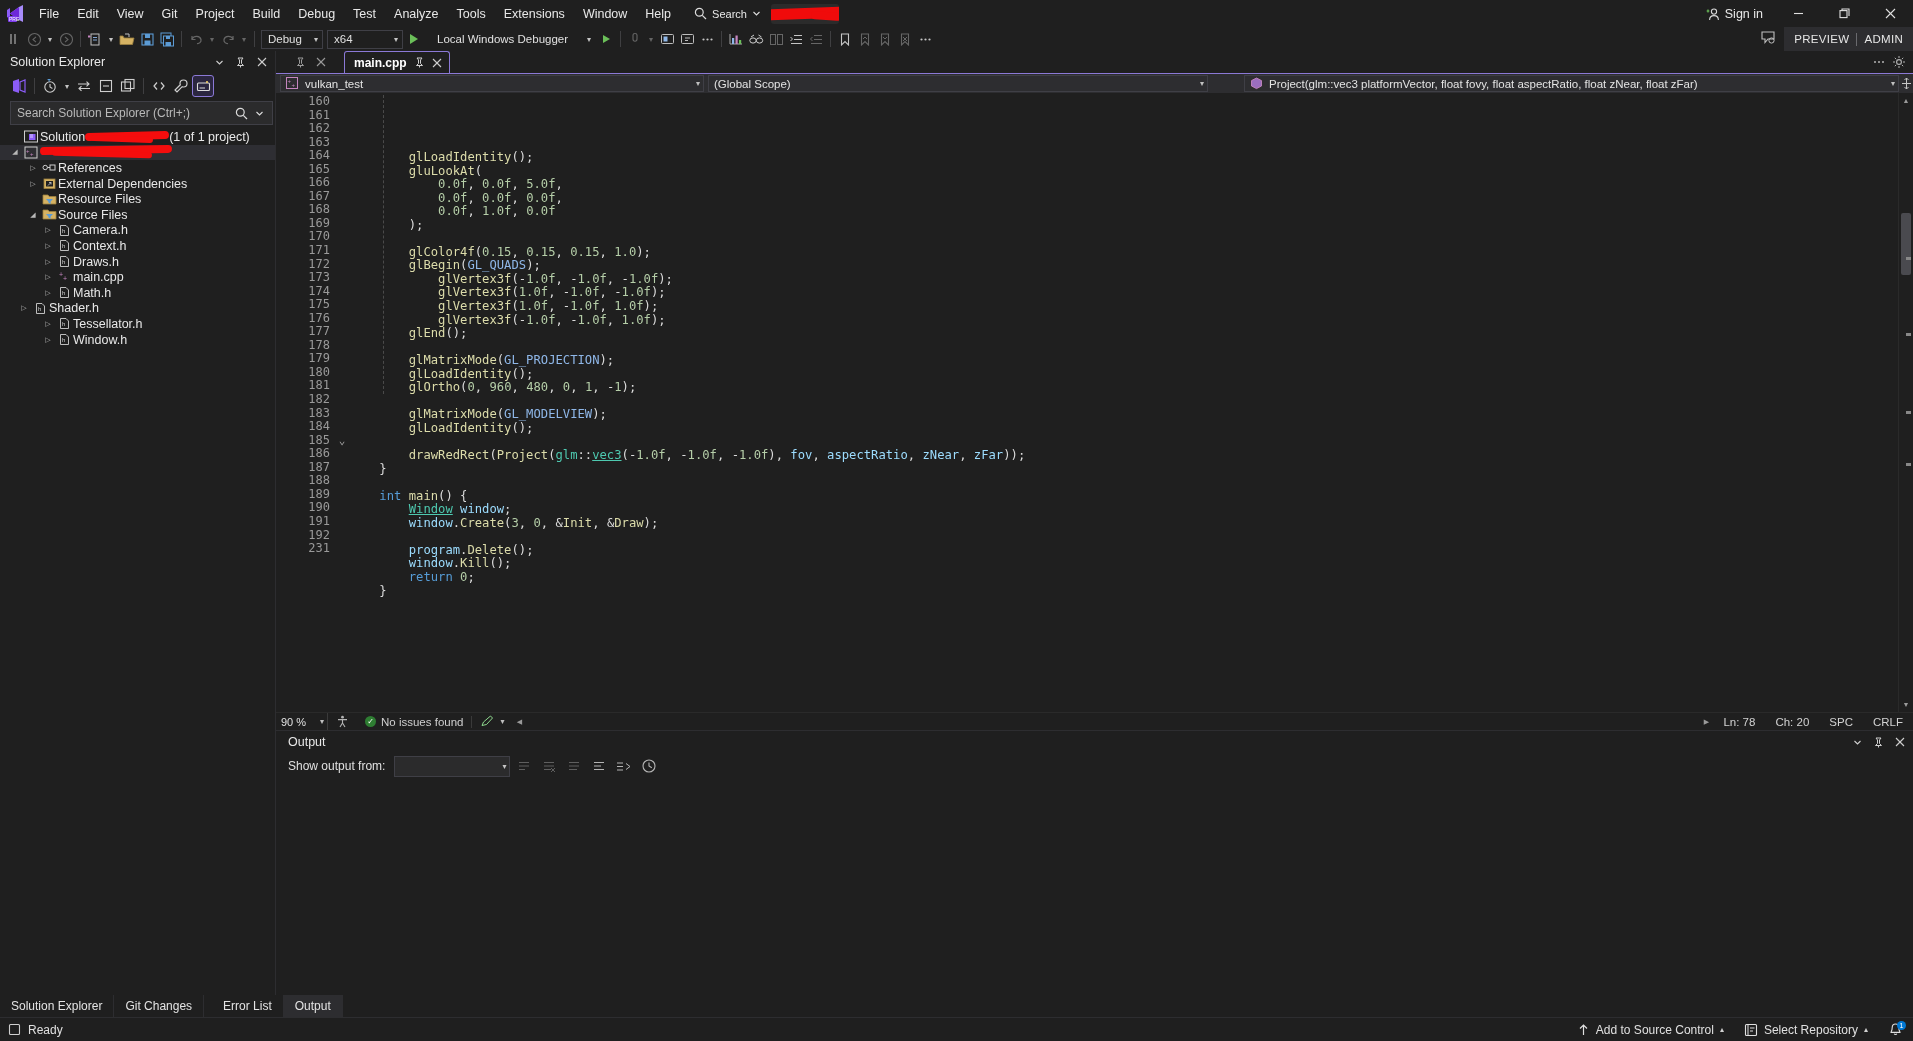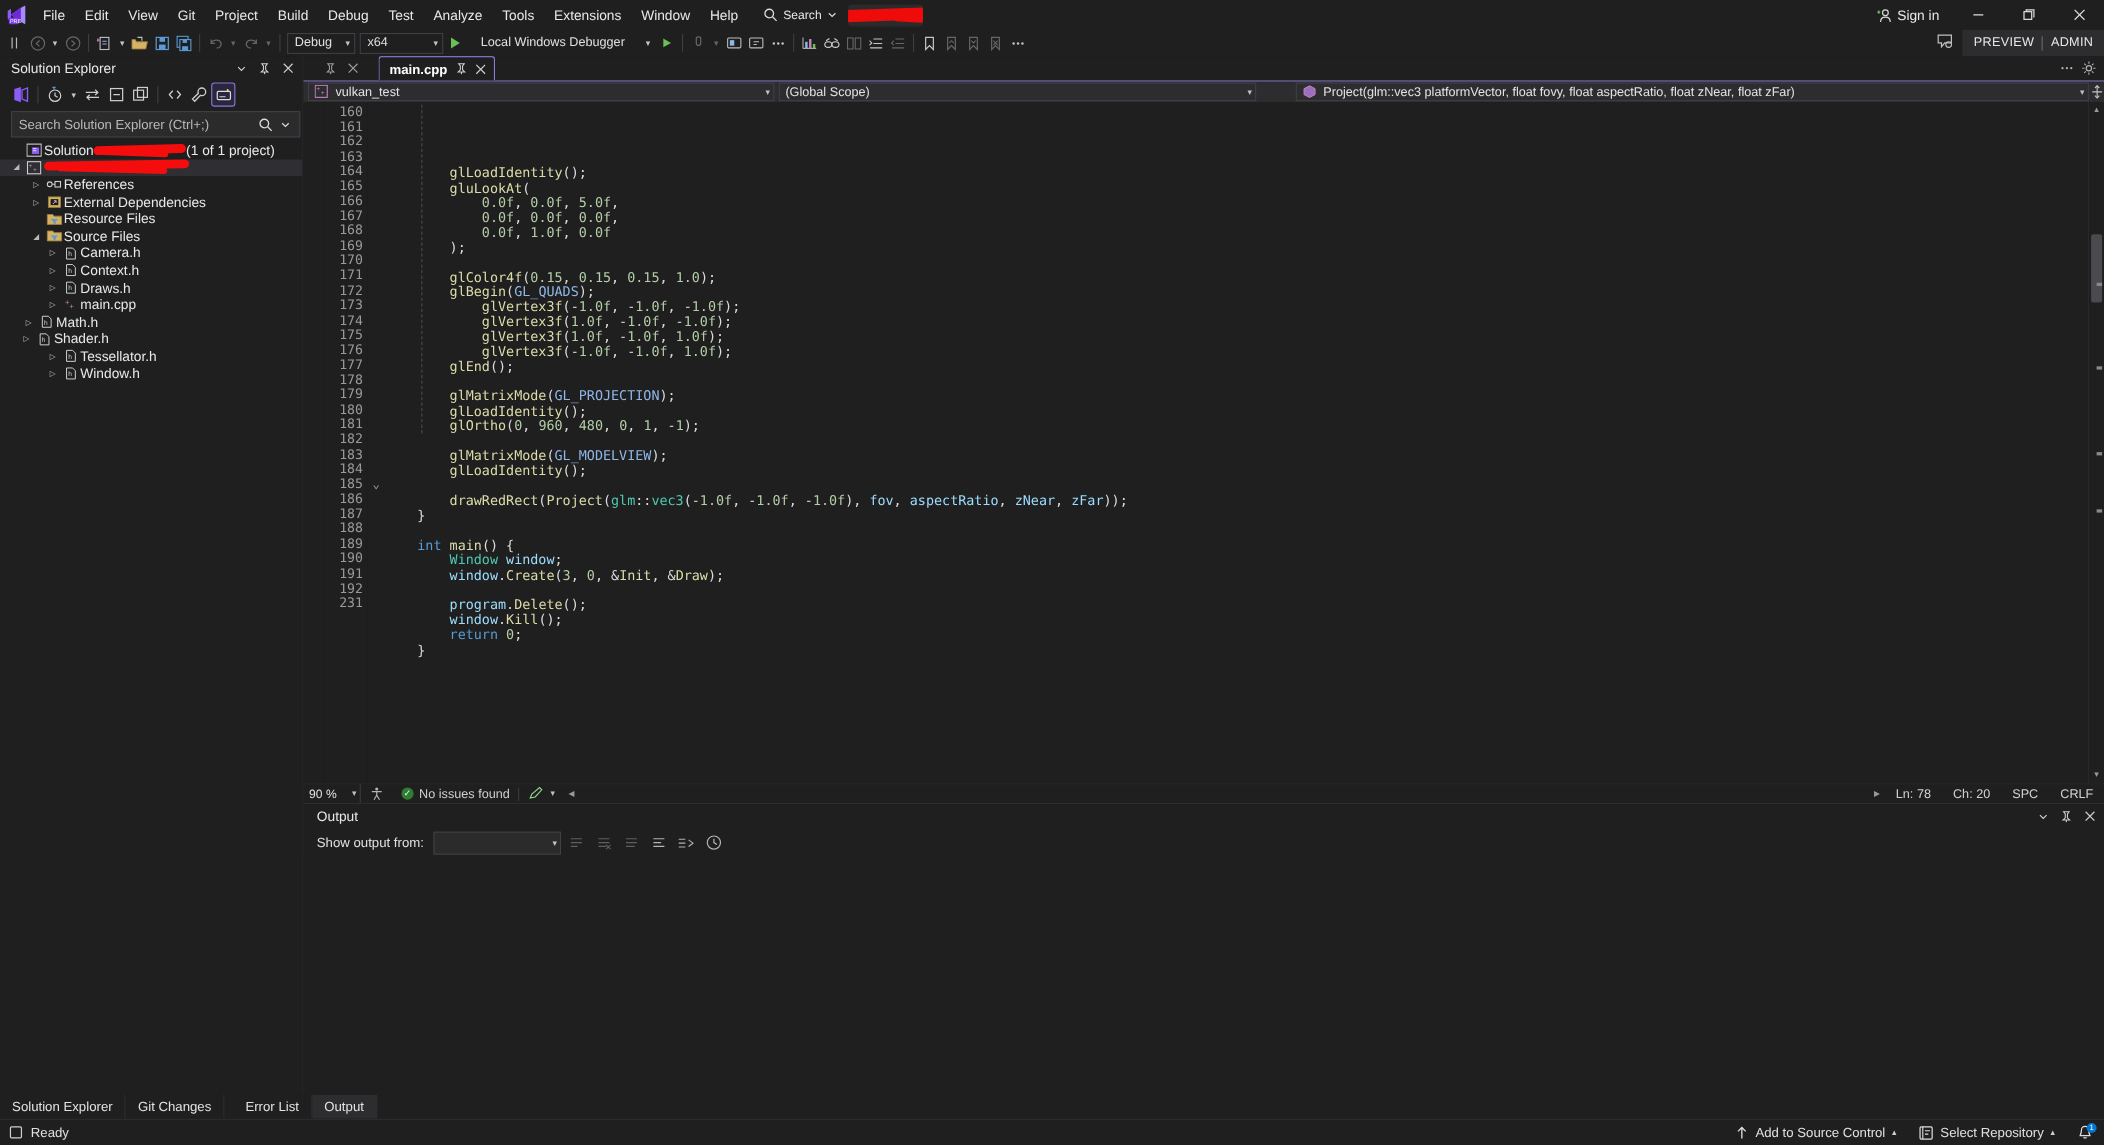--- a/index.html
+++ b/index.html
@@ -126,21 +126,21 @@
   .tab .tact { color:#d0d0d0; font-size:11px; }
   .tabstrip-right { margin-left:auto; display:flex; align-items:center; gap:6px; padding-right:7px; height:22px; }
   .navbar {
     height:20px; background:#2d2d30; border-top:1px solid #8b79d6; display:flex; align-items:stretch;
   }
   .nav-combo {
     border:1px solid #3f3f46; background:#2d2d30; display:flex; align-items:center;
     padding:0 3px 0 5px; font-size:11.5px; color:#e3e3e3; margin:1px 0 1px 4px; gap:6px;
   }
   .nav-combo.w1 { width:424px; }
-  .nav-combo.w2 { width:434px;align-items:center; }
+  .nav-combo.w2 { width:500px;align-items:center; }
   .nav-combo.w3 { flex:1 1 auto; min-width:0;margin-left:36px; }
   .nav-combo .nv { flex:1; overflow:hidden; white-space:nowrap; text-overflow:ellipsis; }
   .nav-combo .nc { font-size:8px; color:#c0c0c0; }
   .nav-split { width:14px; display:flex; align-items:center; justify-content:center; color:#c5c5c5; font-size:10px; }
 
   .editor-wrap { flex:1 1 auto; display:flex; min-height:0; position:relative; background:#1f1f1f; }
   .code-area { flex:1 1 auto; display:flex; overflow:hidden; position:relative; }
   .gutter-glyph { width:18px; background:#1f1f1f; flex:0 0 18px; border-right:0px; }
   .linenums {
     width:40px; flex:0 0 40px; text-align:right; padding-right:4px;
@@ -158,21 +158,21 @@
     font-family:"DejaVu Sans Mono","Liberation Mono",monospace; font-size:12.2px;
     white-space:pre; color:#dcdcdc;
   }
   .codelines .cl { height:13.55px; line-height:13.55px; white-space:pre; }
   .ind-guide { position:absolute; top:2px; bottom:0; width:1px; border-left:1px dashed #4a4a4a; }
 
   .tk-fn { color:#dcdcaa; }
   .tk-macro { color:#8fb7e8; }
   .tk-num { color:#b5cea8; }
   .tk-kw { color:#569cd6; }
-  .tk-type { color:#4ec9b0; }
+  .tk-type { color:#4ec9b0;text-decoration:underline; }
   .tk-var { color:#9cdcfe; }
   .tk-param { color:#9cdcfe; }
   .tk-punc { color:#dcdcdc; }
   .tk-ns { color:#4ec9b0; }
 
   .vscroll {
     width:15px; flex:0 0 15px; background:#1f1f1f; position:relative; border-left:1px solid #2a2a2a;
   }
   .vscroll .up, .vscroll .dn { height:15px; display:flex; align-items:center; justify-content:center; color:#9a9a9a; font-size:7px; }
   .vscroll .thumb { position:absolute; left:2px; right:2px; background:#4a4a4f; border-radius:2px; }
@@ -701,21 +701,21 @@
           <span class="exp">▷</span>
           <span class="tico">
             <svg width="13" height="13" viewBox="0 0 13 13">
                 <text x="1" y="6" font-size="7" fill="#c586c0" font-family="Liberation Sans, sans-serif">+</text>
                 <text x="5" y="10" font-size="7" fill="#c586c0" font-family="Liberation Sans, sans-serif">+</text>
               </svg>
           </span>
           <span class="tlabel">main.cpp</span>
         </div>
 
-        <div class="tnode" style="padding-left:19px">
+        <div class="tnode" style="padding-left:41px">
           <span class="exp">▷</span>
           <span class="tico">
             <svg width="13" height="13" viewBox="0 0 13 13">
                 <path d="M2.5 1.5 L8 1.5 L10.5 4 L10.5 11.5 L2.5 11.5 Z" fill="none" stroke="#cfcfcf" stroke-width="0.9"></path>
                 <text x="4" y="9" font-size="6" fill="#cfcfcf" font-family="Liberation Sans, sans-serif">h</text>
               </svg>
           </span>
           <span class="tlabel">Math.h</span>
         </div>
 

